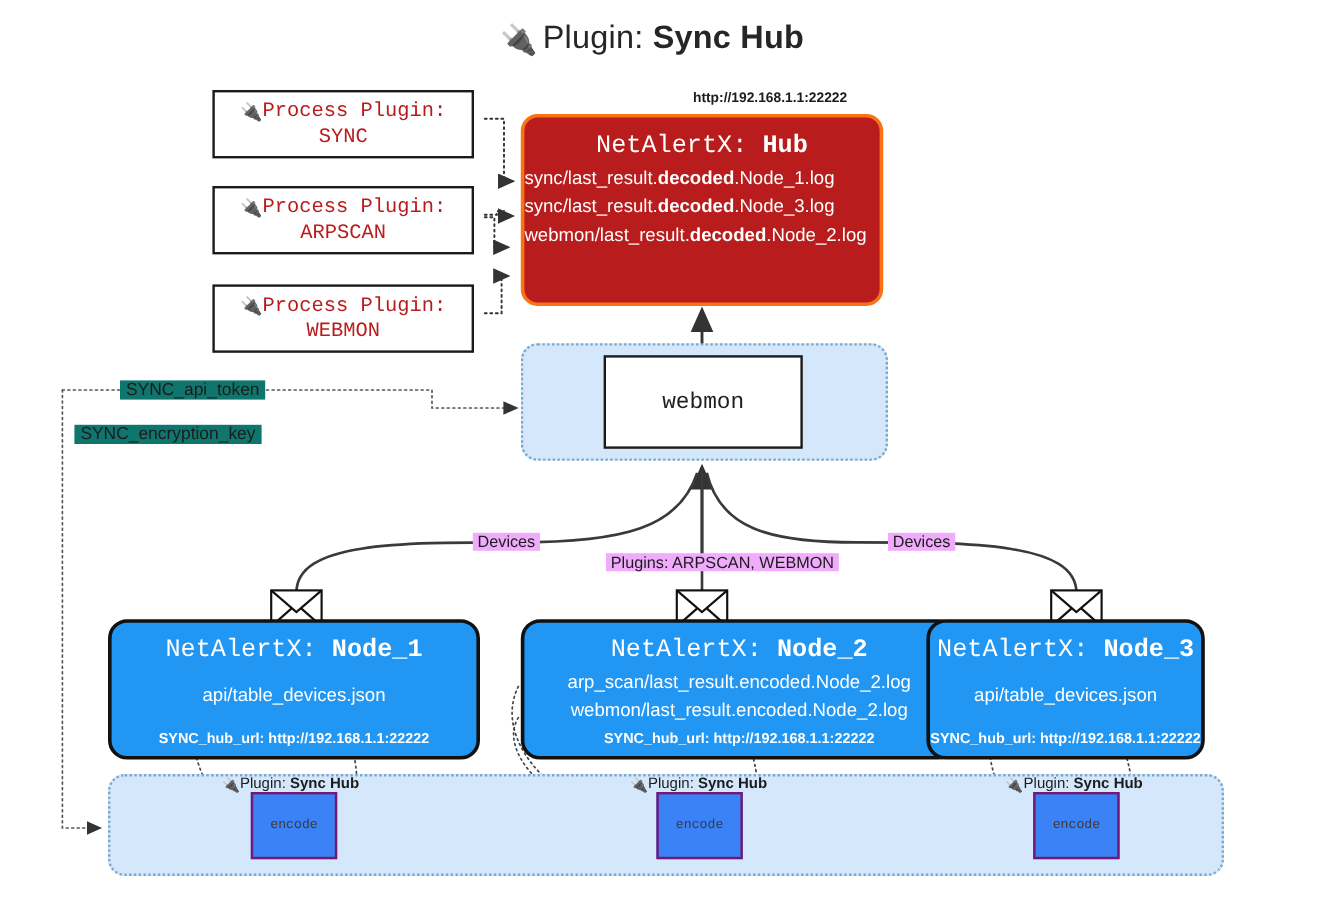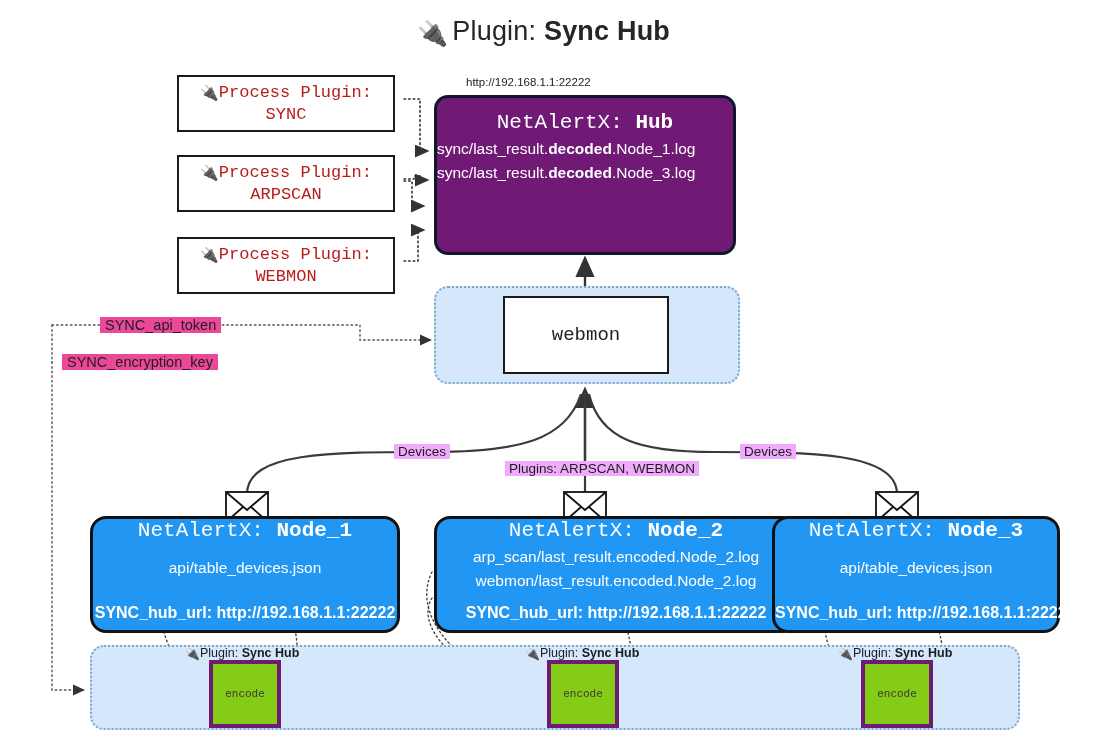--- a/index.html
+++ b/index.html
@@ -28,26 +28,26 @@
     display:flex;flex-direction:column;align-items:center;justify-content:center;
     box-sizing:border-box;
     text-align:center;
   }
   .proc-box .l1{white-space:nowrap;}
   .proc-box .l1 .plug{font-family:"DejaVu Sans",sans-serif;font-size:15px;vertical-align:-1px;}
   .proc-box .l2{white-space:nowrap;}
 
   
   #hub-url{
-    position:absolute;left:466px;top:76px;width:240px;text-align:left;
-    font-size:11.5px;font-weight:normal;color:#1c1c1c;
+    position:absolute;left:466px;top:76px;width:240px;text-align:right;
+    font-size:11.5px;font-weight:bold;color:#1c1c1c;
   }
   #hub{
     position:absolute;left:434px;top:95px;width:302px;height:160px;
-    background:#701a75;border:3px solid #0f172a;border-radius:14px;
+    background:#b91c1c;border:3px solid #f97316;border-radius:14px;
     box-sizing:border-box;color:#ffffff;
   }
   #hub .hub-title{
     font-family:"Liberation Mono", monospace;
     font-size:21px;text-align:center;margin-top:13px;letter-spacing:0px;
   }
   #hub .hub-title .b{font-weight:bold;}
   #hub .logline{
     font-size:15.5px;margin-top:6px;white-space:nowrap;
   }
@@ -62,21 +62,21 @@
   }
   #decode{
     position:absolute;left:503px;top:296px;width:166px;height:78px;
     background:#ffffff;border:2px solid #1a1a1a;box-sizing:border-box;
     display:flex;align-items:center;justify-content:center;
     font-family:"Liberation Mono", monospace;font-size:19px;color:#1f1f1f;
   }
 
   
   .keylabel{
-    position:absolute;font-size:14.5px;color:#1c1c1c;background:#ec4899;
+    position:absolute;font-size:14.5px;color:#1c1c1c;background:#0f766e;
     padding:0 5px;white-space:nowrap;
   }
   #lbl-api{left:100px;top:317px;}
   #lbl-enc{left:62px;top:354px;}
 
   
   .edgelabel{
     position:absolute;font-size:13.5px;color:#1c1c1c;background:#f0abfc;
     padding:0 4px;white-space:nowrap;
   }
@@ -84,49 +84,49 @@
   #lbl-dev-right{left:740px;top:444px;}
   #lbl-plugins{left:505px;top:461px;}
 
   
   .node{
     position:absolute;height:117px;
     background:#2196f3;border:3px solid #111;border-radius:16px;
     box-sizing:border-box;color:#ffffff;text-align:center;
   }
   .node .ntitle{
-    font-family:"Liberation Mono", monospace;font-size:21px;
+    font-family:"Liberation Mono", monospace;font-size:21px;margin-top:12px;
   }
   .node .ntitle .b{font-weight:bold;}
   .node .nline{font-size:15.5px;margin-top:9px;white-space:nowrap;}
   .node .nurl{
     position:absolute;left:0;bottom:8px;width:100%;
-    font-size:16px;font-weight:bold;white-space:nowrap;
+    font-size:12px;font-weight:bold;white-space:nowrap;
   }
   #node1{left:90px;top:516px;width:310px;}
   #node2{left:434px;top:516px;width:364px;}
-  #node3{left:772px;top:516px;width:288px;}
+  #node3{left:772px;top:516px;width:232px;}
   #node2 .nline{margin-top:6px;}
   #node1 .nline{margin-top:17px;}
   #node3 .nline{margin-top:17px;}
 
   
   #encode-strip{
     position:absolute;left:90px;top:645px;width:930px;height:85px;
     background:#d4e7fb;border:2px dotted #7aa7cc;border-radius:14px;
     box-sizing:border-box;
   }
   .enc-label{
     position:absolute;font-size:12.5px;color:#1c1c1c;white-space:nowrap;
   }
   .enc-label .plug{font-family:"DejaVu Sans",sans-serif;font-size:12px;vertical-align:-1px;}
   .enc-label .b{font-weight:bold;}
   .enc-box{
-    position:absolute;width:72px;height:68px;top:660px;
-    background:#84cc16;border:4px solid #701a75;box-sizing:border-box;
+    position:absolute;width:72px;height:56px;top:660px;
+    background:#3b82f6;border:2px solid #701a75;box-sizing:border-box;
     display:flex;align-items:center;justify-content:center;
     font-family:"Liberation Mono",monospace;font-size:11px;color:#3a3a3a;
   }
   #enc1{left:209px;} #enc2{left:547px;} #enc3{left:861px;}
   #enclbl1{left:185px;top:646px;} #enclbl2{left:525px;top:646px;} #enclbl3{left:838px;top:646px;}
 </style>
 </head>
 <body>
 
 <div id="title">
@@ -208,20 +208,23 @@
 <div id="hub-url">http://192.168.1.1:22222</div>
 <div id="hub">
   <div class="hub-title">
     <span>NetAlertX:</span> <span class="b">Hub</span>
   </div>
   <div class="logline">
     <span>sync/last_result.</span><b>decoded</b><span>.Node_1.log</span>
   </div>
   <div class="logline">
     <span>sync/last_result.</span><b>decoded</b><span>.Node_3.log</span>
+  </div>
+  <div class="logline">
+    <span>webmon/last_result.</span><b>decoded</b><span>.Node_2.log</span>
   </div>
 </div>
 
 <div id="decode-wrap"></div>
 <div id="decode">webmon</div>
 
 <div class="keylabel" id="lbl-api">SYNC_api_token</div>
 <div class="keylabel" id="lbl-enc">SYNC_encryption_key</div>
 
 <div class="edgelabel" id="lbl-dev-left">Devices</div>

